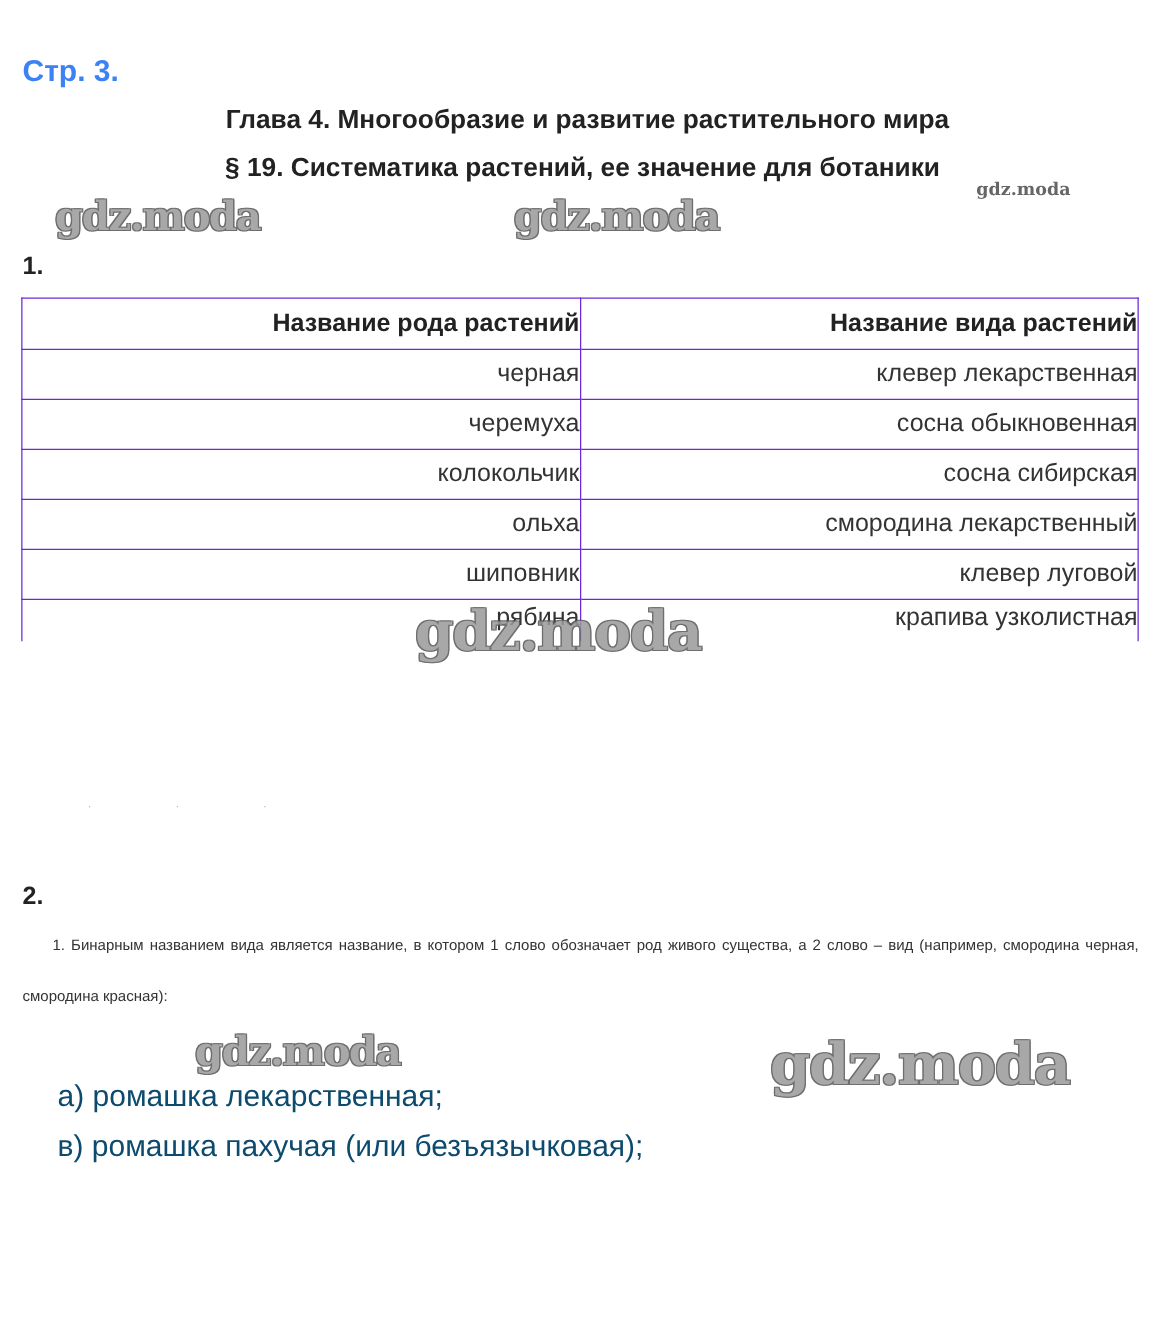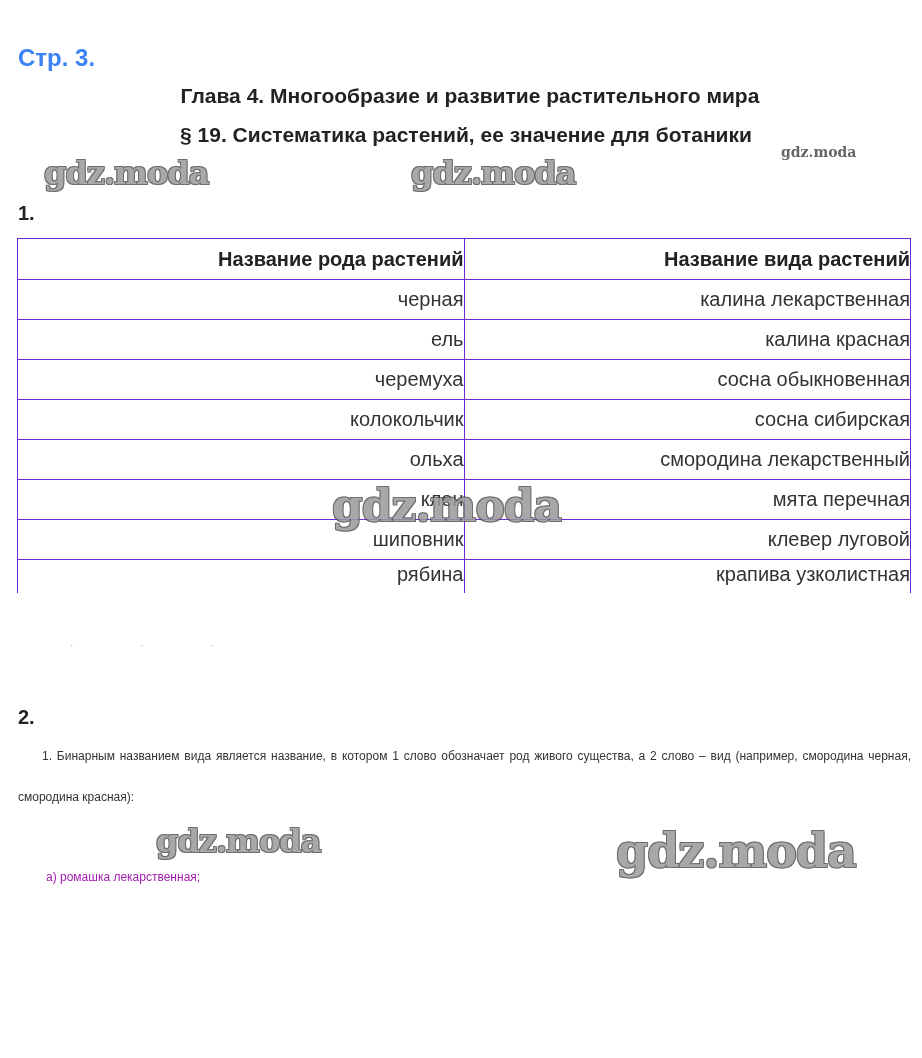--- a/index.html
+++ b/index.html
@@ -20,21 +20,21 @@
       border-collapse: collapse; table-layout: fixed;
     }
     table.plants th, table.plants td {
       border: 1px solid #6d28d9; text-align: right; height: 39px; padding: 0;
       font-size: 20px; color: #333; font-weight: normal;
     }
     table.plants th { font-weight: bold; color: #222; height: 40px; }
     table.plants tr.last td { border-bottom: none; height: 30px; vertical-align: top; padding-top: 3px; }
 
     .para { left: 18px; width: 893px; font-size: 12px; line-height: 41px; color: #333; text-align: justify; top: 736px; text-indent: 24px; }
-    .list { left: 46px; top: 858px; font-size: 12px; line-height: 39.5px; color: #a21caf; }
+    .list { left: 46px; top: 858px; font-size: 24px; line-height: 39.5px; color: #0c4a6e; }
 
     .wm {
       position: absolute; font-family: "DejaVu Serif", serif; font-weight: bold;
       color: #9a9a9a; letter-spacing: -1px;
       text-shadow: 1px 1px 0 #555, -1px -1px 0 #555, 1px -1px 0 #555, -1px 1px 0 #555;
       pointer-events: none; opacity: 0.85;
     }
     .wm-1 { left: 44px; top: 154px; font-size: 32px; }
     .wm-2 { left: 411px; top: 154px; font-size: 32px; }
     .wm-small { left: 781px; top: 144px; font-size: 14px; color: #666; text-shadow: none; letter-spacing: 0; opacity: 1; }
@@ -59,41 +59,33 @@
 <table class="plants">
   <thead>
     <tr>
       <th>Название рода растений</th>
       <th>Название вида растений</th>
     </tr>
   </thead>
   <tbody>
     <tr>
       <td>черная</td>
-      <td>калина лекарственная</td>
-    </tr>
-    <tr>
-      <td>ель</td>
-      <td>калина красная</td>
+      <td>клевер лекарственная</td>
     </tr>
     <tr>
       <td>черемуха</td>
       <td>сосна обыкновенная</td>
     </tr>
     <tr>
       <td>колокольчик</td>
       <td>сосна сибирская</td>
     </tr>
     <tr>
       <td>ольха</td>
       <td>смородина лекарственный</td>
-    </tr>
-    <tr>
-      <td>клен</td>
-      <td>мята перечная</td>
     </tr>
     <tr>
       <td>шиповник</td>
       <td>клевер луговой</td>
     </tr>
     <tr class="last">
       <td>рябина</td>
       <td>крапива узколистная</td>
     </tr>
   </tbody>
@@ -104,13 +96,14 @@
 <div class="abs dots">· · ·</div>
 
 <div class="abs task-num task2">2.</div>
 <div class="abs para">1. Бинарным названием вида является название, в котором 1 слово обозначает род живого существа, а 2 слово – вид (например, смородина черная, смородина красная):</div>
 
 <div class="wm wm-3">gdz.moda</div>
 <div class="wm wm-4">gdz.moda</div>
 
 <div class="abs list">
   <div>а) ромашка лекарственная;</div>
+  <div>в) ромашка пахучая (или безъязычковая);</div>
 </div>
 
 </body></html>

